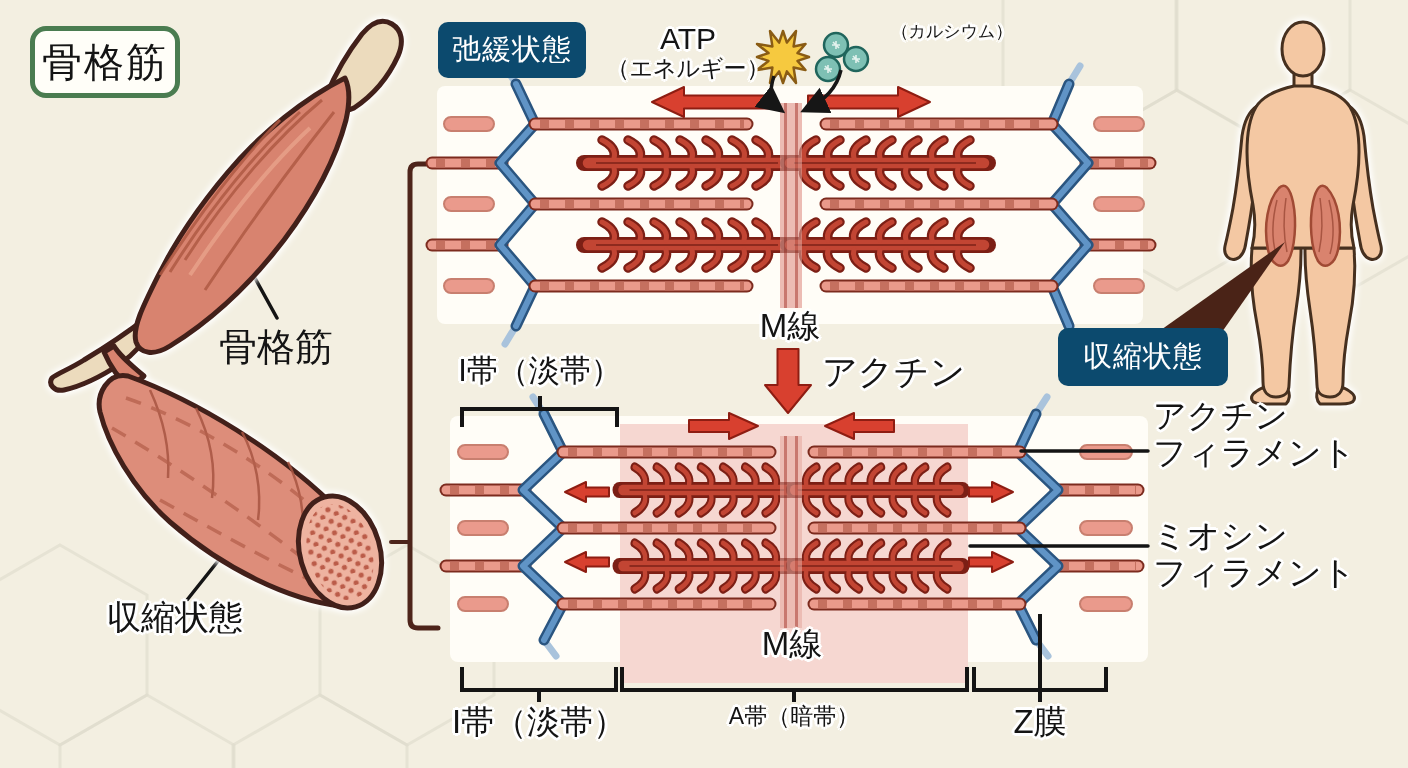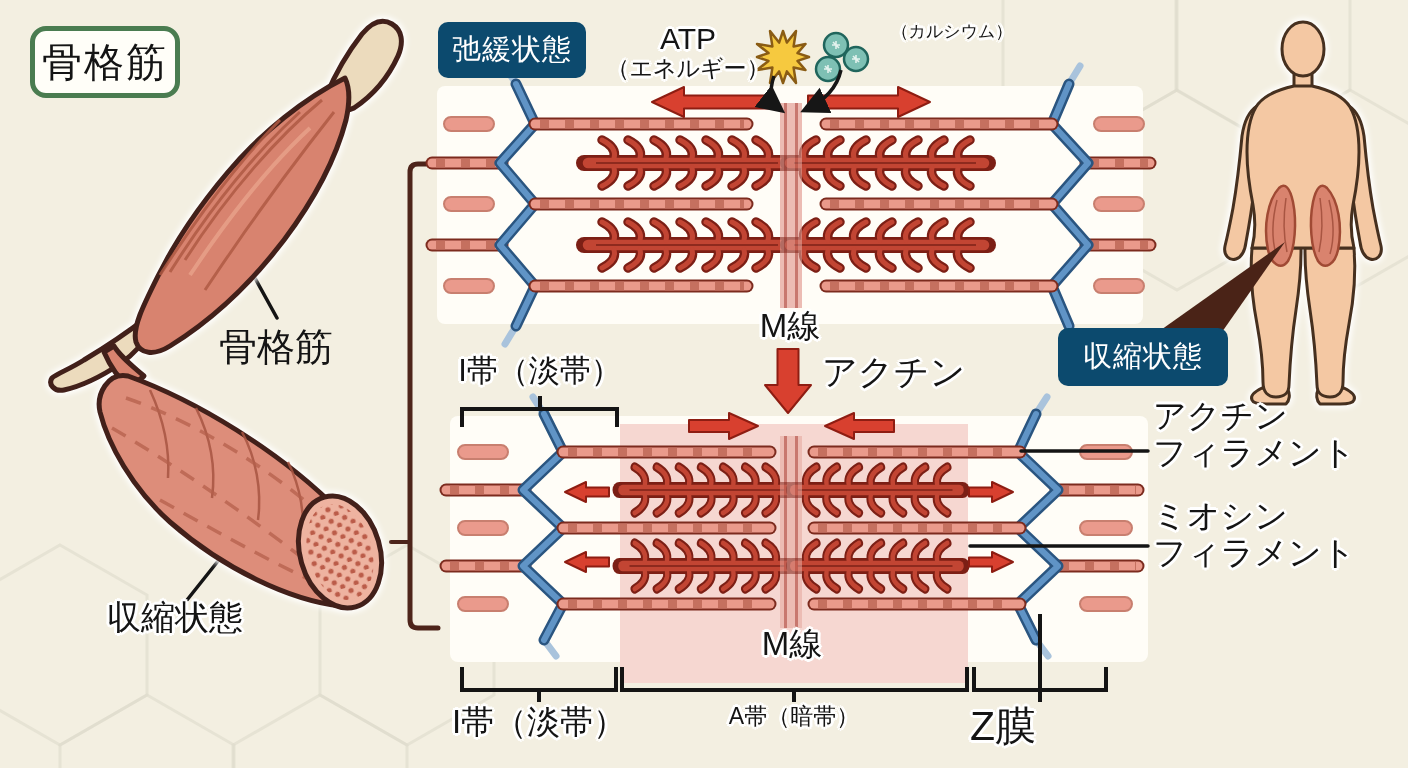--- a/index.html
+++ b/index.html
@@ -421,36 +421,36 @@
 </div>
 
 <div class="lbl center halo" style="left:445px;top:354px;width:190px;font-size:31px">
   <span>I帯（淡帯）</span>
 </div>
 
 <div class="lbl halo" style="left:1153px;top:398px;font-size:33px">
   <div>アクチン</div>
   <div>フィラメント</div>
 </div>
-<div class="lbl halo" style="left:1153px;top:498px;font-size:33px">
+<div class="lbl halo" style="left:1153px;top:518px;font-size:33px">
   <div>ミオシン</div>
   <div>フィラメント</div>
 </div>
 
 <div class="lbl center halo" style="left:740px;top:626px;width:104px;font-size:33px">
   <span>M線</span>
 </div>
 
 <div class="lbl center halo" style="left:439px;top:704px;width:200px;font-size:33px">
   <span>I帯（淡帯）</span>
 </div>
 <div class="lbl center halo" style="left:694px;top:704px;width:200px;font-size:23px">
   <span>A帯（暗帯）</span>
 </div>
-<div class="lbl center halo" style="left:948px;top:704px;width:110px;font-size:41px">
+<div class="lbl center halo" style="left:985px;top:704px;width:110px;font-size:33px">
   <span>Z膜</span>
 </div>
 
 <div class="badge" style="left:1058px;top:328px;width:170px;height:58px">
   <span>収縮状態</span>
 </div>
 
 </div>
 
 </body></html>

